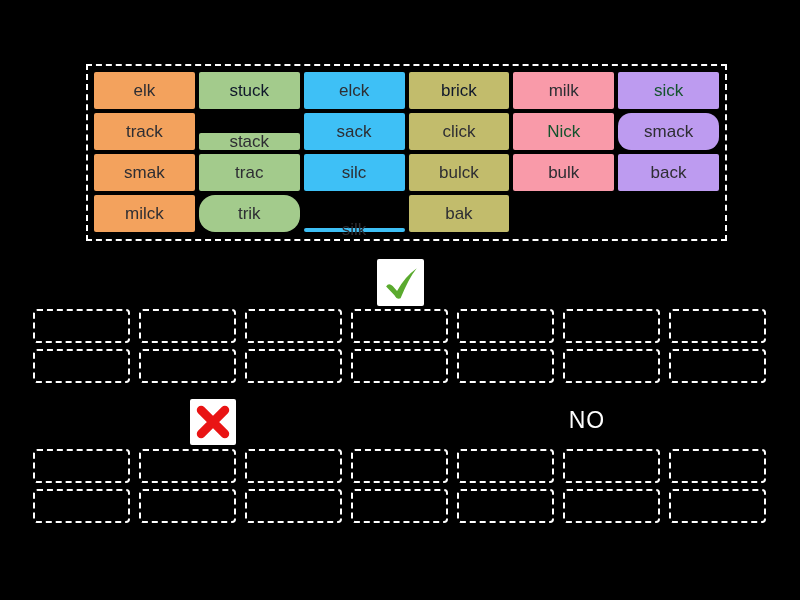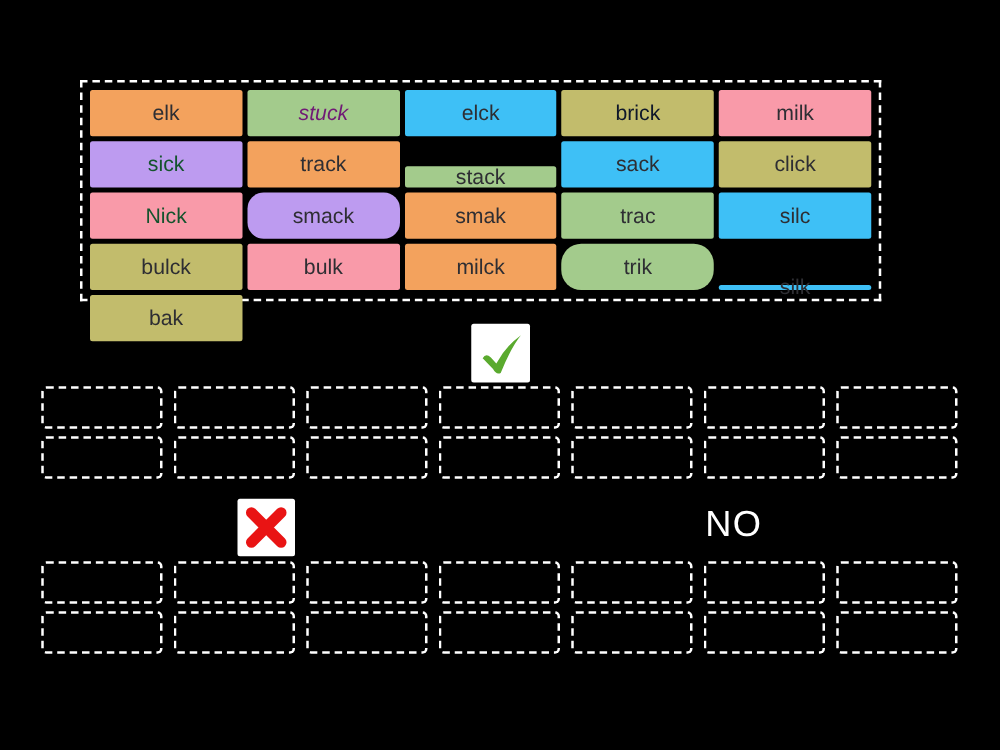--- a/index.html
+++ b/index.html
@@ -11,29 +11,29 @@
   #screen {
     position: relative;
     width: 800px;
     height: 600px;
     background: #000;
     overflow: hidden;
   }
   
   .pool {
     position: absolute;
-    left: 64px;
+    left: 86px;
     top: 64px;
     width: 641px;
     height: 177px;
     box-sizing: border-box;
     border: 2px dashed #fff;
     padding: 6px;
     display: grid;
-    grid-template-columns: repeat(5, 1fr);
+    grid-template-columns: repeat(6, 1fr);
     grid-auto-rows: 37px;
     gap: 4px;
   }
   .tile {
     display: flex;
     align-items: center;
     justify-content: center;
     font-size: 17px;
     border-radius: 2px;
     cursor: grab;
@@ -68,49 +68,50 @@
     border: 2px dashed #fff;
     border-radius: 4px;
   }
   
   .group-label {
     position: absolute;
     left: 552px;
     top: 406px;
     width: 70px;
     text-align: center;
-    font-size: 29px;
+    font-size: 23px;
     line-height: 28px;
     color: #fff;
     letter-spacing: 1px;
   }
 </style>
 </head>
 <body style="background: rgb(0, 0, 0);">
 
 <div id="screen" style="background: rgb(0, 0, 0);">
 
   <div class="pool">
       <div class="tile" style="background: rgb(243, 162, 93); color: rgb(46, 46, 51);">elk</div>
-      <div class="tile" style="background: rgb(163, 203, 140); color: #701a75; font-style: italic;">stuck</div>
+      <div class="tile" style="background: rgb(163, 203, 140); color: #0f172a;">stuck</div>
       <div class="tile" style="background: rgb(62, 192, 246); color: rgb(46, 46, 51);">elck</div>
       <div class="tile" style="background: rgb(194, 188, 108); color: #0f172a;">brick</div>
       <div class="tile" style="background: rgb(249, 154, 169); color: rgb(46, 46, 51);">milk</div>
       <div class="tile" style="background: rgb(189, 155, 240); color: #14532d;">sick</div>
       <div class="tile" style="background: rgb(243, 162, 93); color: rgb(46, 46, 51);">track</div>
       <div class="tile" style="background: rgb(163, 203, 140); color: rgb(46, 46, 51); margin-top: 20px;">stack</div>
       <div class="tile" style="background: rgb(62, 192, 246); color: rgb(46, 46, 51);">sack</div>
       <div class="tile" style="background: rgb(194, 188, 108); color: rgb(46, 46, 51);">click</div>
       <div class="tile" style="background: rgb(249, 154, 169); color: #14532d;">Nick</div>
       <div class="tile" style="background: rgb(189, 155, 240); color: rgb(46, 46, 51); border-radius: 13px;">smack</div>
       <div class="tile" style="background: rgb(243, 162, 93); color: rgb(46, 46, 51);">smak</div>
       <div class="tile" style="background: rgb(163, 203, 140); color: rgb(46, 46, 51);">trac</div>
       <div class="tile" style="background: rgb(62, 192, 246); color: rgb(46, 46, 51);">silc</div>
       <div class="tile" style="background: rgb(194, 188, 108); color: rgb(46, 46, 51);">bulck</div>
       <div class="tile" style="background: rgb(249, 154, 169); color: rgb(46, 46, 51);">bulk</div>
+      <div class="tile" style="background: rgb(189, 155, 240); color: rgb(46, 46, 51);">back</div>
       <div class="tile" style="background: rgb(243, 162, 93); color: rgb(46, 46, 51);">milck</div>
       <div class="tile" style="background: rgb(163, 203, 140); color: rgb(46, 46, 51); border-radius: 16px;">trik</div>
       <div class="tile" style="background: rgb(62, 192, 246); color: rgb(46, 46, 51); margin-top: 33px;">silk</div>
       <div class="tile" style="background: rgb(194, 188, 108); color: rgb(46, 46, 51);">bak</div>
     </div>
 
   <div class="icon-box" id="check-box">
     <svg width="42" height="42" viewBox="0 0 48 48">
       <path d="M7 28 Q10 23 14.5 27.5 L19.5 33 Q28 17 42 7 Q33 18 23.5 41.5 Q19.5 43.5 16.5 38 Z" fill="#5aaa2e"></path>
     </svg>

